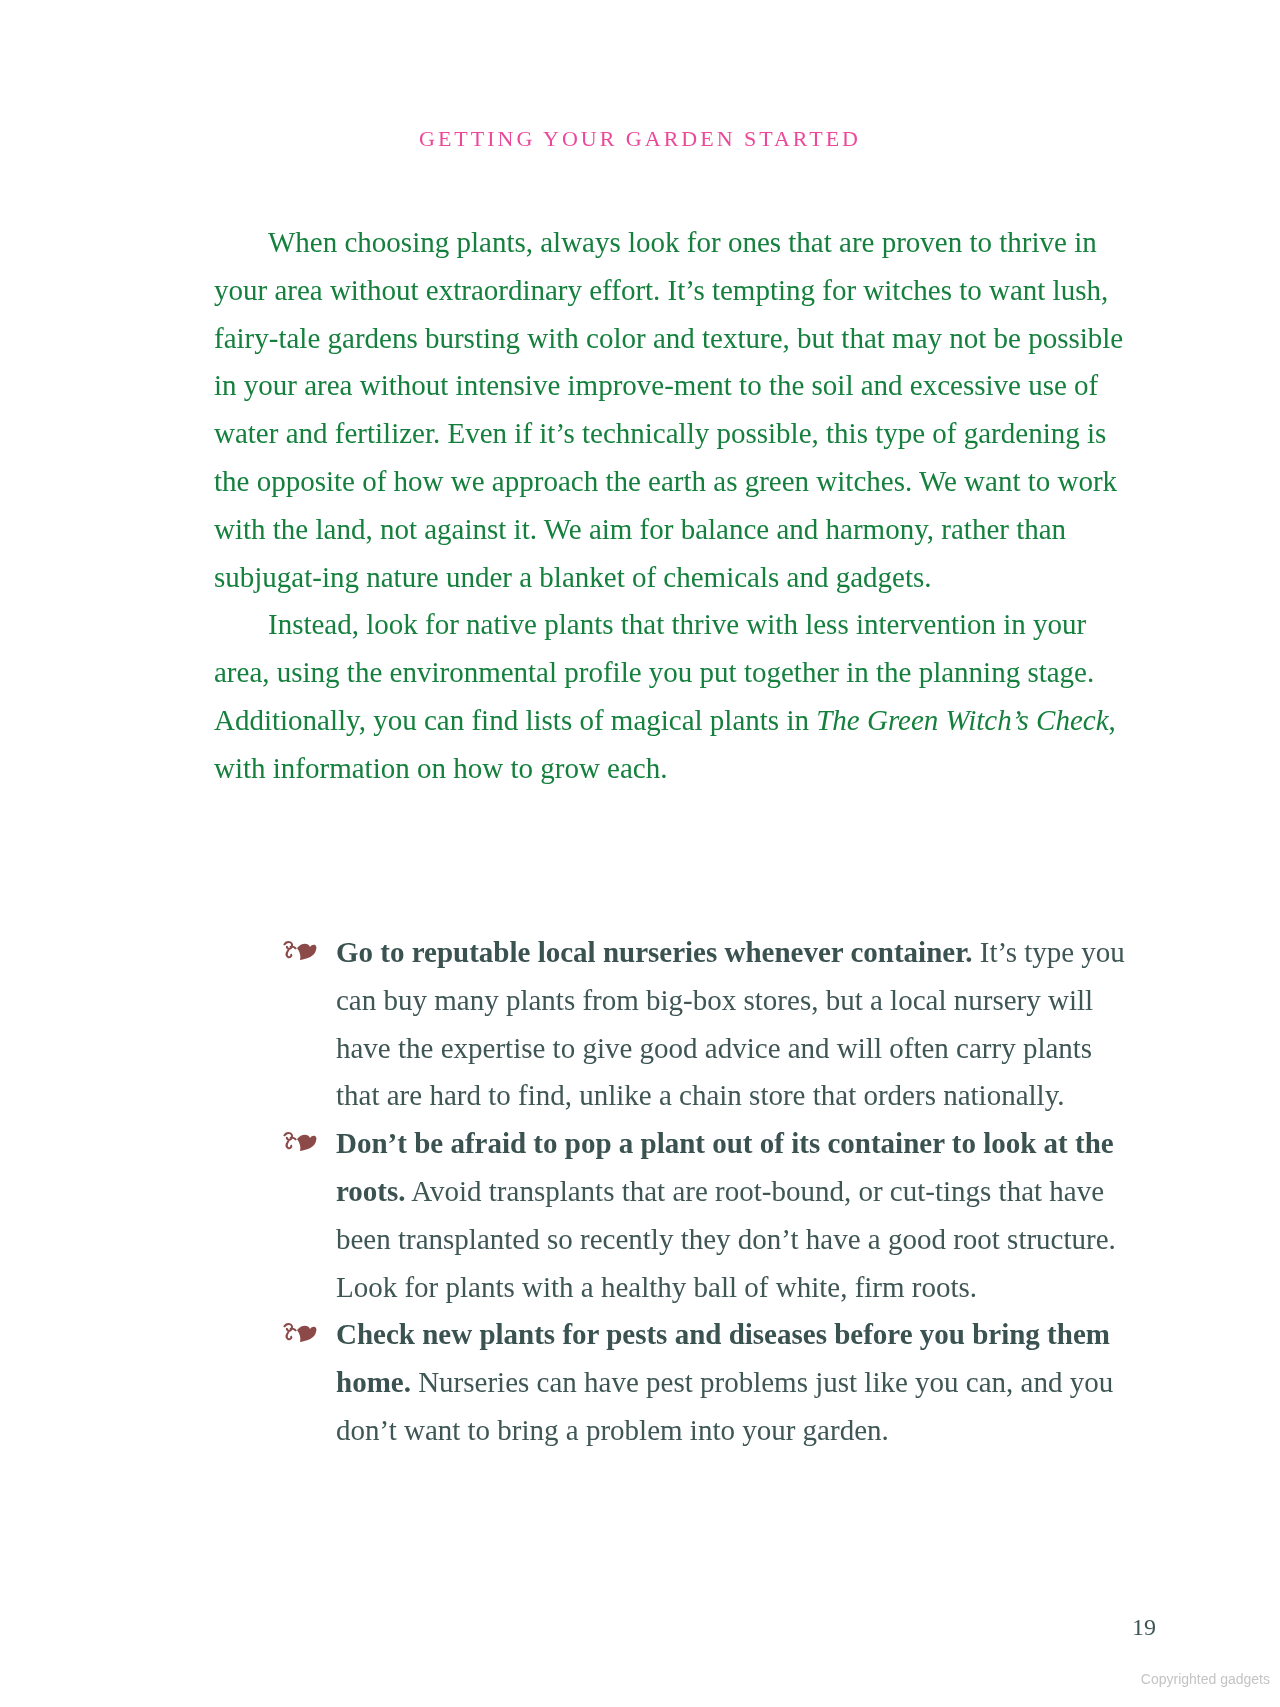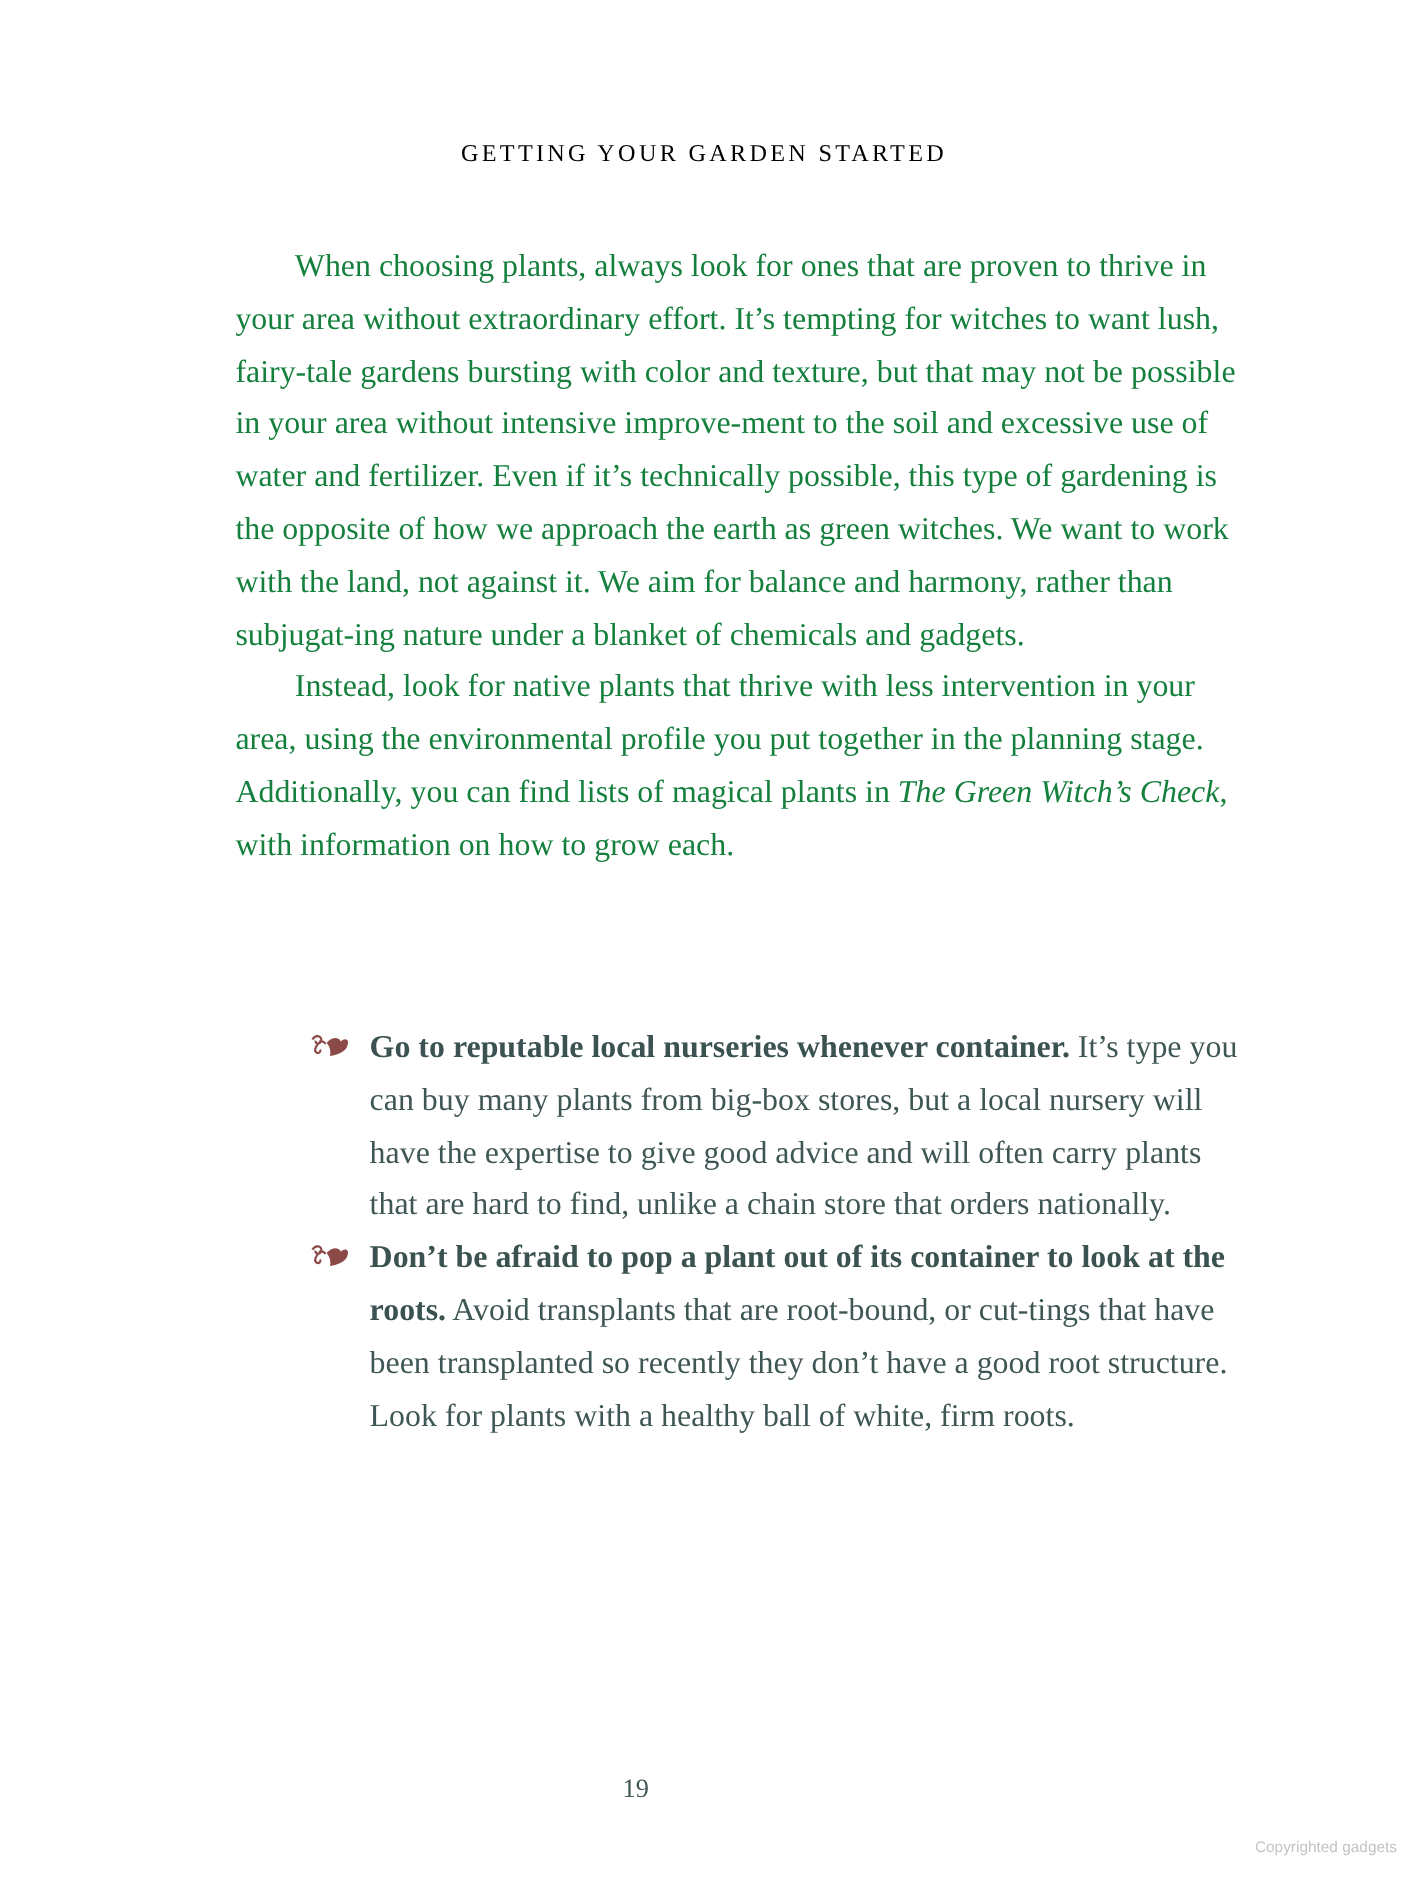--- a/index.html
+++ b/index.html
@@ -4,41 +4,41 @@
   <style>
     html, body { margin: 0; padding: 0; }
     body {
       width: 1280px; height: 1707px; background: #ffffff; position: relative; overflow: hidden;
       font-family: "DejaVu Serif", "Liberation Serif", serif;
       color: #3e5654;
     }
     .running-head {
       position: absolute; top: 126px; left: 0; width: 1280px; text-align: center;
       font-family: "Liberation Serif", serif;
-      font-size: 22px; letter-spacing: 3px; color: #000000;
+      font-size: 22px; letter-spacing: 3px; color: #ec4899;
     }
     .body-text {
       position: absolute; left: 214px; top: 219px; width: 930px;
       font-family: "Liberation Serif", serif;
       font-size: 29px; line-height: 47.8px; color: #15803d;
     }
     .para { margin: 0; text-indent: 54px; }
     .tips {
       position: absolute; left: 280px; top: 929px; width: 860px;
       font-family: "Liberation Serif", serif;
       font-size: 29px; line-height: 47.8px; color: #3e5654;
       margin: 0; padding: 0; list-style: none;
     }
     .tip { position: relative; padding-left: 56px; }
     .tip .bullet {
       position: absolute; left: 0; top: 2px; width: 40px; height: 40px;
     }
     .tip b { font-weight: bold; color: #3a5250; }
     .page-number {
-      position: absolute; top: 1614px; left: 0; width: 1156px; text-align: center;
+      position: absolute; top: 1614px; left: 0; width: 1156px; text-align: right;
       font-family: "Liberation Serif", serif; font-size: 24px; color: #3e5654;
     }
     .watermark {
       position: absolute; right: 10px; top: 1671px;
       font-family: "Liberation Sans", sans-serif; font-size: 14px; color: #c4c4c4;
     }
   </style>
 </head>
 <body>
 
@@ -57,16 +57,23 @@
       </svg>
     <b>Go to reputable local nurseries whenever container.</b><span> It’s type you can buy many plants from big-box stores, but a local nursery will have the expertise to give good advice and will often carry plants that are hard to find, unlike a chain store that orders nationally.</span>
   </li>
   <li class="tip">
     <svg class="bullet" viewBox="0 0 40 40">
         <path d="M4 14c3-5 9-3 8 1s-6 3-5 0M9 18c-2 3-4 6-1 8 2 1 4-1 3-3M10 16c2-1 5 0 6 2" fill="none" stroke="#8b4a48" stroke-width="2"></path>
         <path d="M17 17c4-5 11-6 13-1 3-4 8-2 6 3-1 6-9 9-16 10 1-4 0-8-3-12z" fill="#8b4a48"></path>
       </svg>
     <b>Don’t be afraid to pop a plant out of its container to look at the roots.</b><span> Avoid transplants that are root-bound, or cut-tings that have been transplanted so recently they don’t have a good root structure. Look for plants with a healthy ball of white, firm roots.</span>
   </li>
+  <li class="tip">
+    <svg class="bullet" viewBox="0 0 40 40">
+        <path d="M4 14c3-5 9-3 8 1s-6 3-5 0M9 18c-2 3-4 6-1 8 2 1 4-1 3-3M10 16c2-1 5 0 6 2" fill="none" stroke="#8b4a48" stroke-width="2"></path>
+        <path d="M17 17c4-5 11-6 13-1 3-4 8-2 6 3-1 6-9 9-16 10 1-4 0-8-3-12z" fill="#8b4a48"></path>
+      </svg>
+    <b>Check new plants for pests and diseases before you bring them home.</b><span> Nurseries can have pest problems just like you can, and you don’t want to bring a problem into your garden.</span>
+  </li>
 </ul>
 
 <div class="page-number">19</div>
 <div class="watermark">Copyrighted gadgets</div>
 
 </body></html>

